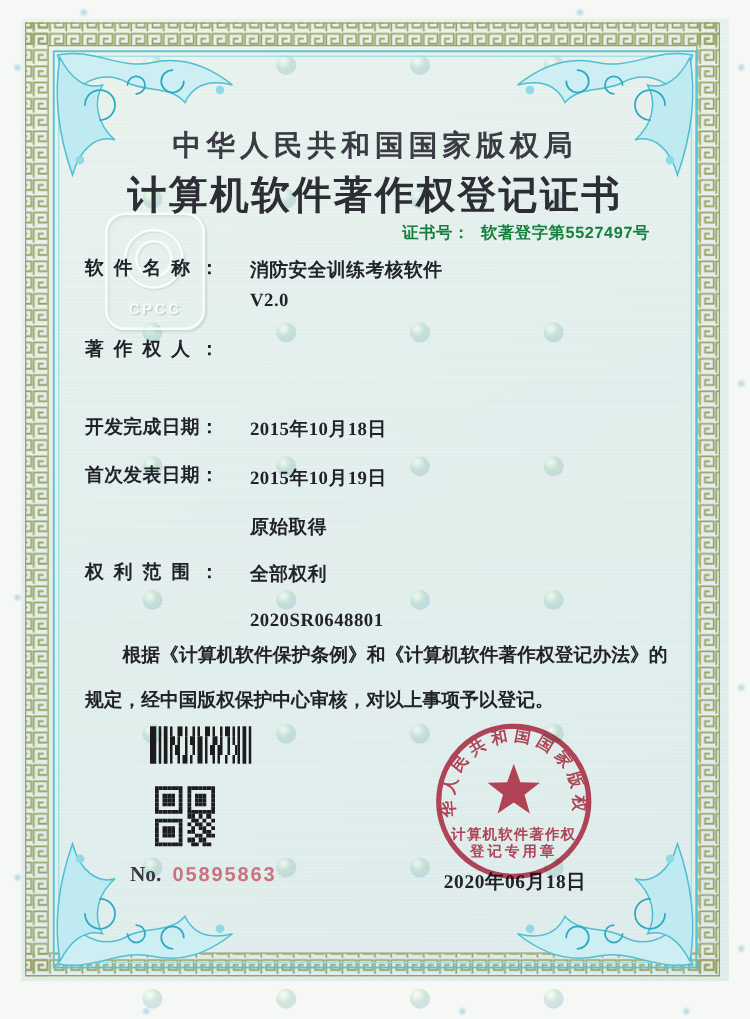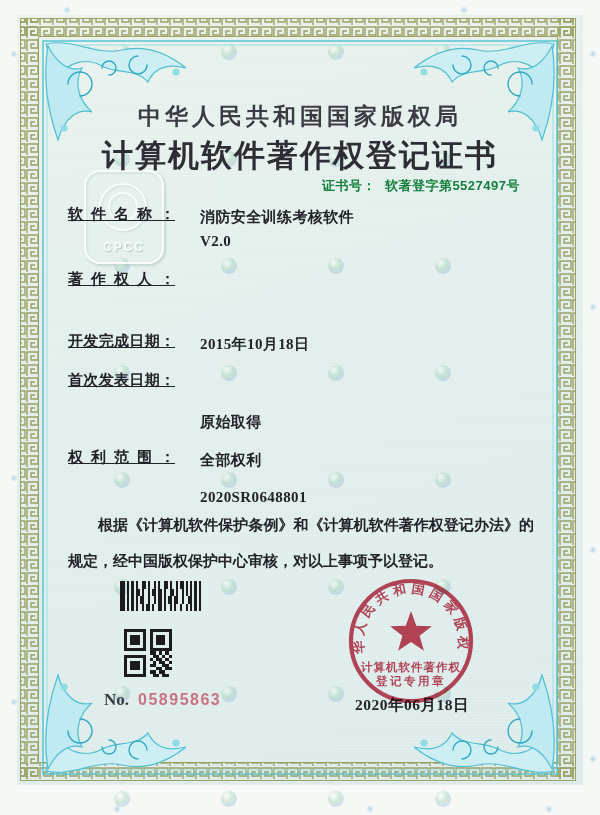--- a/index.html
+++ b/index.html
@@ -59,21 +59,21 @@
   }
   .certno{
     position:absolute;right:80px;top:177px;z-index:3;
     font-weight:700;font-size:13px;color:#15803d;letter-spacing:.5px;
   }
   .certno .cv{margin-left:9px;}
   .row{position:absolute;left:68px;right:66px;z-index:3;}
   .flabel{
     display:inline-block;width:107px;
     font-weight:700;font-size:15px;color:#22222a;
-    text-align:justify;text-align-last:justify;text-decoration:underline;
+    text-align:justify;text-align-last:justify;
   }
   .fvalue{
     position:absolute;left:132px;top:0;
     font-family:"Liberation Serif",serif;
     font-weight:700;font-size:15px;color:#22222a;line-height:24px;letter-spacing:.4px;
   }
   .statement{
     position:absolute;left:68px;width:466px;top:507px;z-index:3;
     font-weight:700;font-size:15px;color:#22222a;line-height:36px;
     text-indent:2em;text-align:justify;
@@ -186,20 +186,21 @@
 </div>
 <div class="row" style="top:270px">
   <span class="flabel">著作权人：</span>
 </div>
 <div class="row" style="top:332px">
   <span class="flabel">开发完成日期：</span>
   <div class="fvalue">2015年10月18日</div>
 </div>
 <div class="row" style="top:371px">
   <span class="flabel">首次发表日期：</span>
+  <div class="fvalue">2015年10月19日</div>
 </div>
 <div class="row" style="top:410px">
   <div class="fvalue">原始取得</div>
 </div>
 <div class="row" style="top:448px">
   <span class="flabel">权利范围：</span>
   <div class="fvalue">全部权利</div>
 </div>
 <div class="row" style="top:485px">
   <div class="fvalue">2020SR0648801</div>

